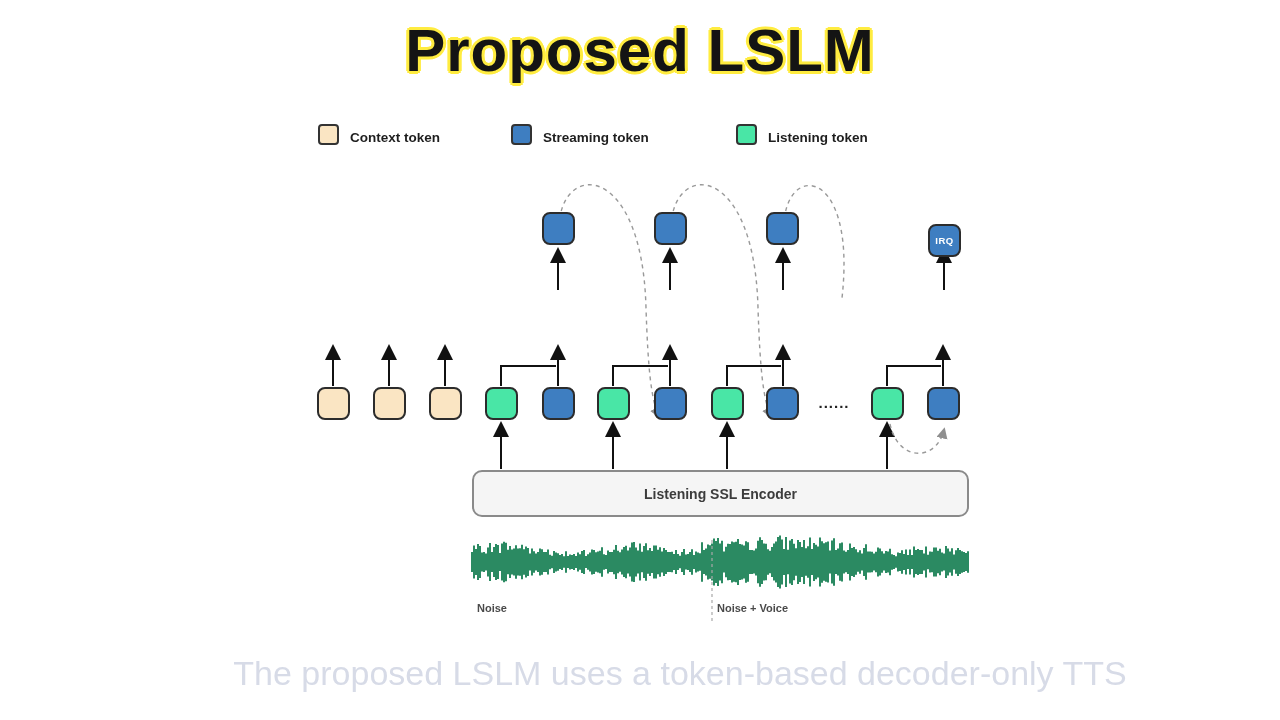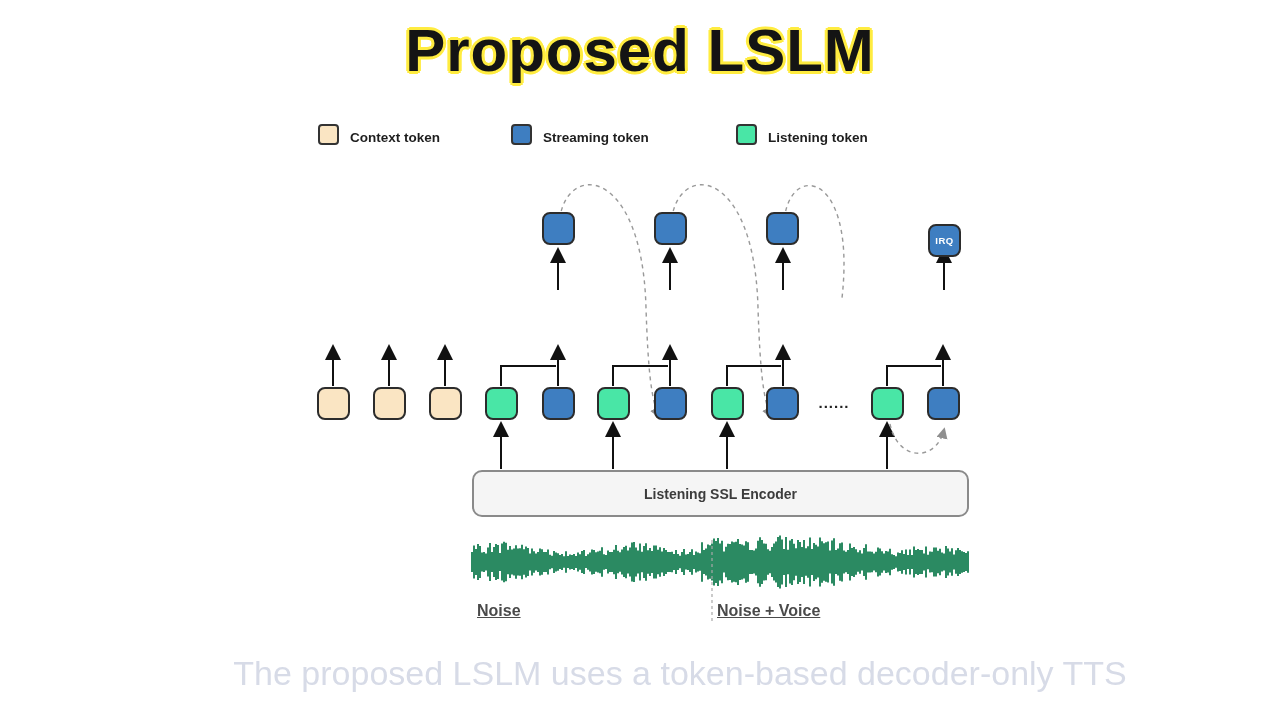--- a/index.html
+++ b/index.html
@@ -28,21 +28,21 @@
 
   .bigbox{position:absolute;background:var(--box_fill);border:2px solid var(--box_border);
           border-radius:10px;display:flex;align-items:center;justify-content:center;
           font-weight:bold;color:#3c3c3c;box-sizing:border-box;}
   #lslm-box{left:311px;top:291px;width:659px;height:51px;font-size:15px;letter-spacing:.5px;}
   #encoder-box{left:472px;top:470px;width:497px;height:47px;font-size:14px;}
 
   .dots{position:absolute;left:810px;top:394px;width:48px;text-align:center;
         font-weight:bold;font-size:15px;color:#222;letter-spacing:1px;}
 
-  .wave-label{position:absolute;top:602px;font-weight:bold;font-size:16px;color:#4a4a4a;text-decoration:underline;}
+  .wave-label{position:absolute;top:602px;font-weight:bold;font-size:11px;color:#4a4a4a;}
   #noise-label{left:477px;}
   #noisevoice-label{left:717px;}
 
   .caption{position:absolute;top:654px;left:0;width:100%;text-align:center;
            font-size:34px;color:#d7dbe7;font-weight:normal;padding-left:40px;}
 
   svg.overlay{position:absolute;left:0;top:0;pointer-events:none;}
 </style>
 </head>
 <body>

